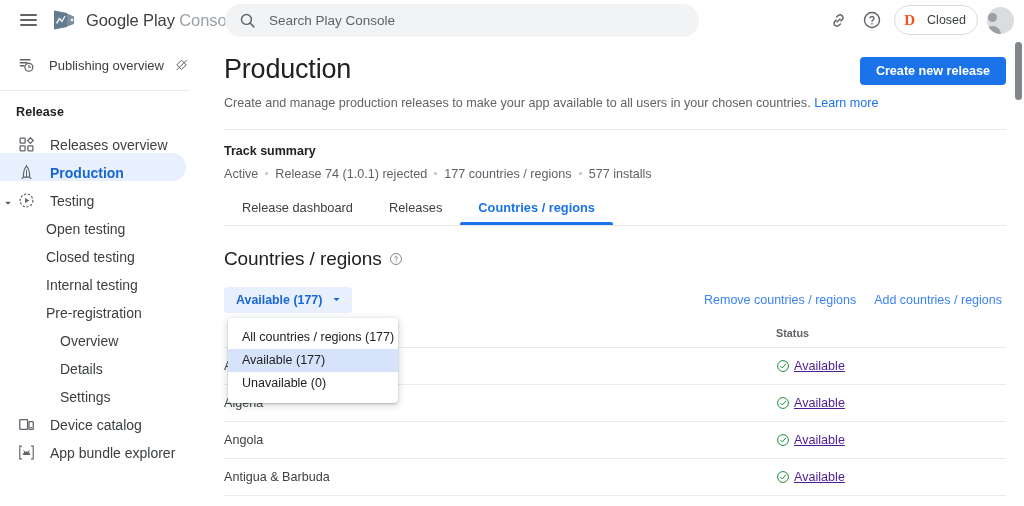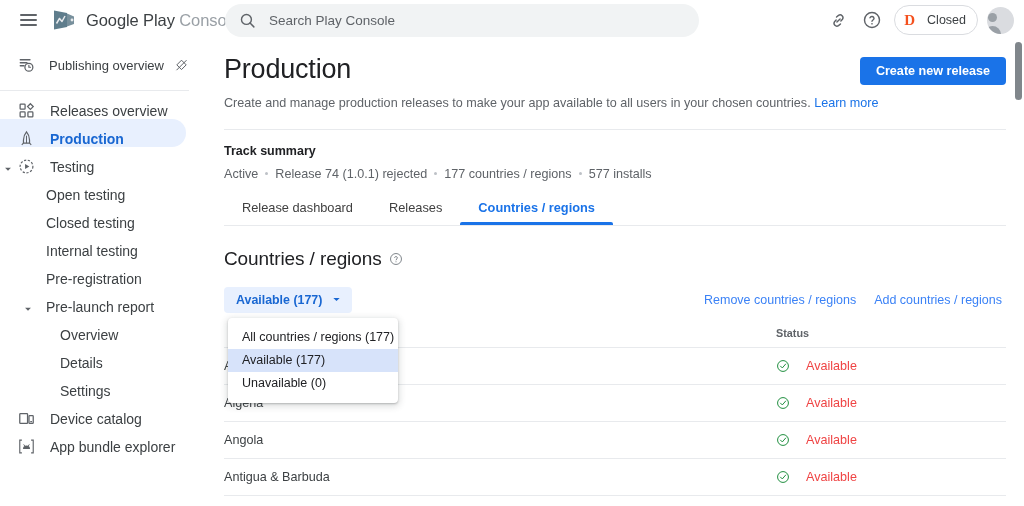--- a/index.html
+++ b/index.html
@@ -174,21 +174,21 @@
   .tbl { width: 100%; border-collapse: collapse; margin-top: 14px; }
   .tbl th {
     text-align: left; font-size: 10.8px; font-weight: bold; color: #5f6368;
     padding: 0 0 8px 0; border-bottom: 1px solid #e8eaed;
   }
   .tbl th.c2 { width: 230px; }
   .tbl td {
     font-size: 12.6px; color: #3c4043; padding: 11px 0 11px 0;
     border-bottom: 1px solid #e8eaed; vertical-align: middle;
   }
-  .statuscell { display: flex; align-items: center; gap: 16px; color: #ef4444; }
+  .statuscell { display: flex; align-items: center; gap: 4px; color: #4c1d95; text-decoration: underline; }
   .statuscell .txt { font-size: 12.6px; }
 
   
   .scrolltrack {
     position: absolute; right: 0; top: 40px; width: 11px; height: 466px;
     background: #fff; z-index: 45;
   }
   .scrollthumb {
     position: absolute; right: 2px; top: 2px; width: 7px; height: 58px;
     background: #80868b; border-radius: 4px; cursor: pointer;
@@ -268,20 +268,21 @@
       <span class="trailicon">
         <svg width="15" height="15" viewBox="0 0 24 24">
           <path d="M12 3.5 L19.5 11 L12 18.5 L4.5 11 Z" fill="none" stroke="#5f6368" stroke-width="1.6"></path>
           <line x1="4" y1="19.5" x2="20" y2="3.5" stroke="#5f6368" stroke-width="1.6"></line>
         </svg>
       </span>
     </div>
 
     <div class="sb-divider"></div>
 
+    <div class="sectionlabel">Release</div>
 
     <div id="navlist">
         <div class="navitem">
           <span class="ic">
             <svg width="17" height="17" viewBox="0 0 24 24">
               <rect x="3" y="3" width="7" height="7" rx="1" fill="none" stroke="#5f6368" stroke-width="1.8"></rect>
               <rect x="3" y="14" width="7" height="7" rx="1" fill="none" stroke="#5f6368" stroke-width="1.8"></rect>
               <rect x="14" y="14" width="7" height="7" rx="1" fill="none" stroke="#5f6368" stroke-width="1.8"></rect>
               <path d="M17.5 2.5 L21.5 6.5 L17.5 10.5 L13.5 6.5 Z" fill="none" stroke="#5f6368" stroke-width="1.8"></path>
             </svg>
@@ -316,28 +317,20 @@
           <span class="tx" style="margin-left:46px">Open testing</span>
         </div>
         <div class="navitem">
           <span class="tx" style="margin-left:46px">Closed testing</span>
         </div>
         <div class="navitem">
           <span class="tx" style="margin-left:46px">Internal testing</span>
         </div>
         <div class="navitem">
           <span class="tx" style="margin-left:46px">Pre-registration</span>
-        </div>
-        <div class="navitem">
-          <span class="caret" style="left:22px">
-            <svg width="10" height="10" viewBox="0 0 24 24">
-              <path d="M5 9 L12 16 L19 9 Z" fill="#5f6368"></path>
-            </svg>
-          </span>
-          <span class="tx" style="margin-left:46px">Pre-launch report</span>
         </div>
         <div class="navitem">
           <span class="tx" style="margin-left:60px">Overview</span>
         </div>
         <div class="navitem">
           <span class="tx" style="margin-left:60px">Details</span>
         </div>
         <div class="navitem">
           <span class="tx" style="margin-left:60px">Settings</span>
         </div>

